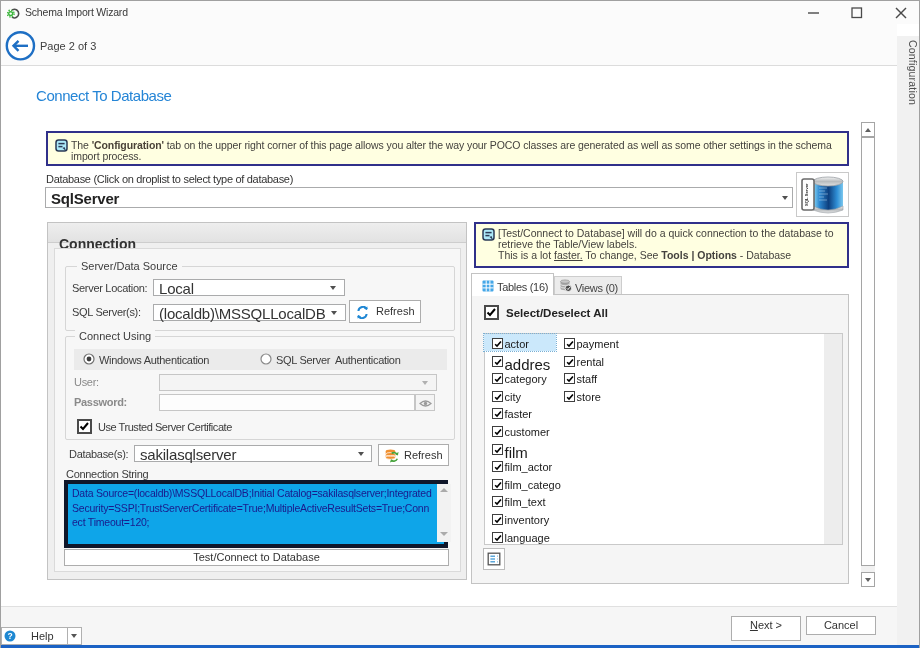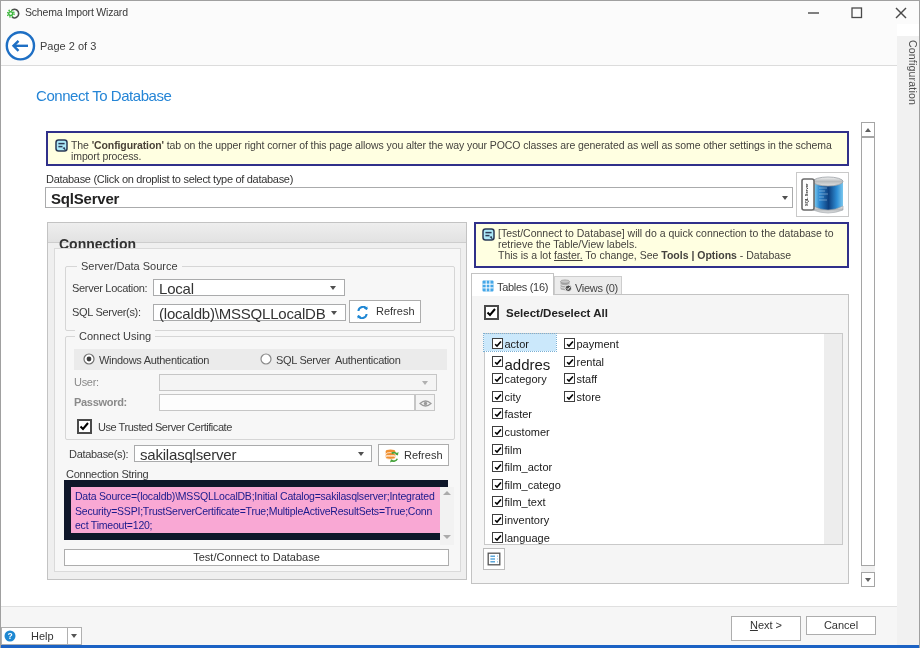--- a/index.html
+++ b/index.html
@@ -182,21 +182,21 @@
     <ellipse cx="6.5" cy="9.4" rx="4.8" ry="1.9" fill="none" stroke="#fff" stroke-width="0.7"></ellipse>
     <path d="M13.6 6.8 A4 4 0 0 0 7.6 5.4" fill="none" stroke="#46a33c" stroke-width="1.6"></path>
     <path d="M7.2 12.4 A4 4 0 0 0 13.3 10.8" fill="none" stroke="#46a33c" stroke-width="1.6"></path>
     <path d="M14.6 4 L13.8 7.6 L10.8 6 Z" fill="#46a33c"></path>
     <path d="M6 14.6 L7 11.2 L10 12.8 Z" fill="#46a33c"></path>
   </svg>
   <span style="position:absolute; left:25px; top:4px;">Refresh</span>
 </div>
 
 <div class="abs lbl" style="left:66px; top:468px;">Connection String</div>
-<div class="abs" style="left:64px; top:480px; width:384px; height:60px; background:#f9a8d4; border:7px solid #0f172a;">
+<div class="abs" style="left:64px; top:480px; width:384px; height:68px; background:#0ea5e9; border:4px solid #0f172a;">
   <div style="position:absolute; left:369px; top:0; width:14px; height:58px; background:#f2f2f2;"></div>
   <div style="position:absolute; left:372px; top:4px; width:0; height:0; border-left:4px solid transparent; border-right:4px solid transparent; border-bottom:4px solid #ababab;"></div>
   <div style="position:absolute; left:372px; top:48px; width:0; height:0; border-left:4px solid transparent; border-right:4px solid transparent; border-top:4px solid #ababab;"></div>
   <div style="position:absolute; left:4px; top:2px; font-size:10.5px; color:#1a1a8c; line-height:14.7px; letter-spacing:-0.22px; white-space:nowrap;">
     Data Source=(localdb)\MSSQLLocalDB;Initial Catalog=sakilasqlserver;Integrated<br>
     Security=SSPI;TrustServerCertificate=True;MultipleActiveResultSets=True;Conn<br>
     ect Timeout=120;
   </div>
 </div>
 <div class="abs btn" style="left:64px; top:549px; width:385px; height:17px; line-height:15px;">Test/Connect to Database</div>
@@ -329,21 +329,21 @@
     <svg style="position:absolute; left:2px; top:2px;" width="8" height="8" viewBox="0 0 9 9">
       <polyline points="1.3,4.8 3.4,6.9 7.8,1.6" fill="none" stroke="#000" stroke-width="1.8"></polyline>
     </svg>
     <div style="position:absolute; left:12.5px; top:0px; font-size:11px; color:#1a1a1a; white-space:nowrap;">customer</div>
   </div>
 <div class="abs" style="left:492px; top:443.6px;">
     <div style="position:absolute; left:0; top:0; width:11px; height:11px; background:#fff; border:1.5px solid #3f3f3f;"></div>
     <svg style="position:absolute; left:2px; top:2px;" width="8" height="8" viewBox="0 0 9 9">
       <polyline points="1.3,4.8 3.4,6.9 7.8,1.6" fill="none" stroke="#000" stroke-width="1.8"></polyline>
     </svg>
-    <div style="position:absolute; left:12.5px; top:0px; font-size:11px; color:#1a1a1a; white-space:nowrap;">film</div>
+    <div style="position:absolute; left:12.5px; top:0px; font-size:15px; color:#1a1a1a; white-space:nowrap;">film</div>
   </div>
 <div class="abs" style="left:492px; top:461.2px;">
     <div style="position:absolute; left:0; top:0; width:11px; height:11px; background:#fff; border:1.5px solid #3f3f3f;"></div>
     <svg style="position:absolute; left:2px; top:2px;" width="8" height="8" viewBox="0 0 9 9">
       <polyline points="1.3,4.8 3.4,6.9 7.8,1.6" fill="none" stroke="#000" stroke-width="1.8"></polyline>
     </svg>
     <div style="position:absolute; left:12.5px; top:0px; font-size:11px; color:#1a1a1a; white-space:nowrap;">film_actor</div>
   </div>
 <div class="abs" style="left:492px; top:478.8px;">
     <div style="position:absolute; left:0; top:0; width:11px; height:11px; background:#fff; border:1.5px solid #3f3f3f;"></div>

